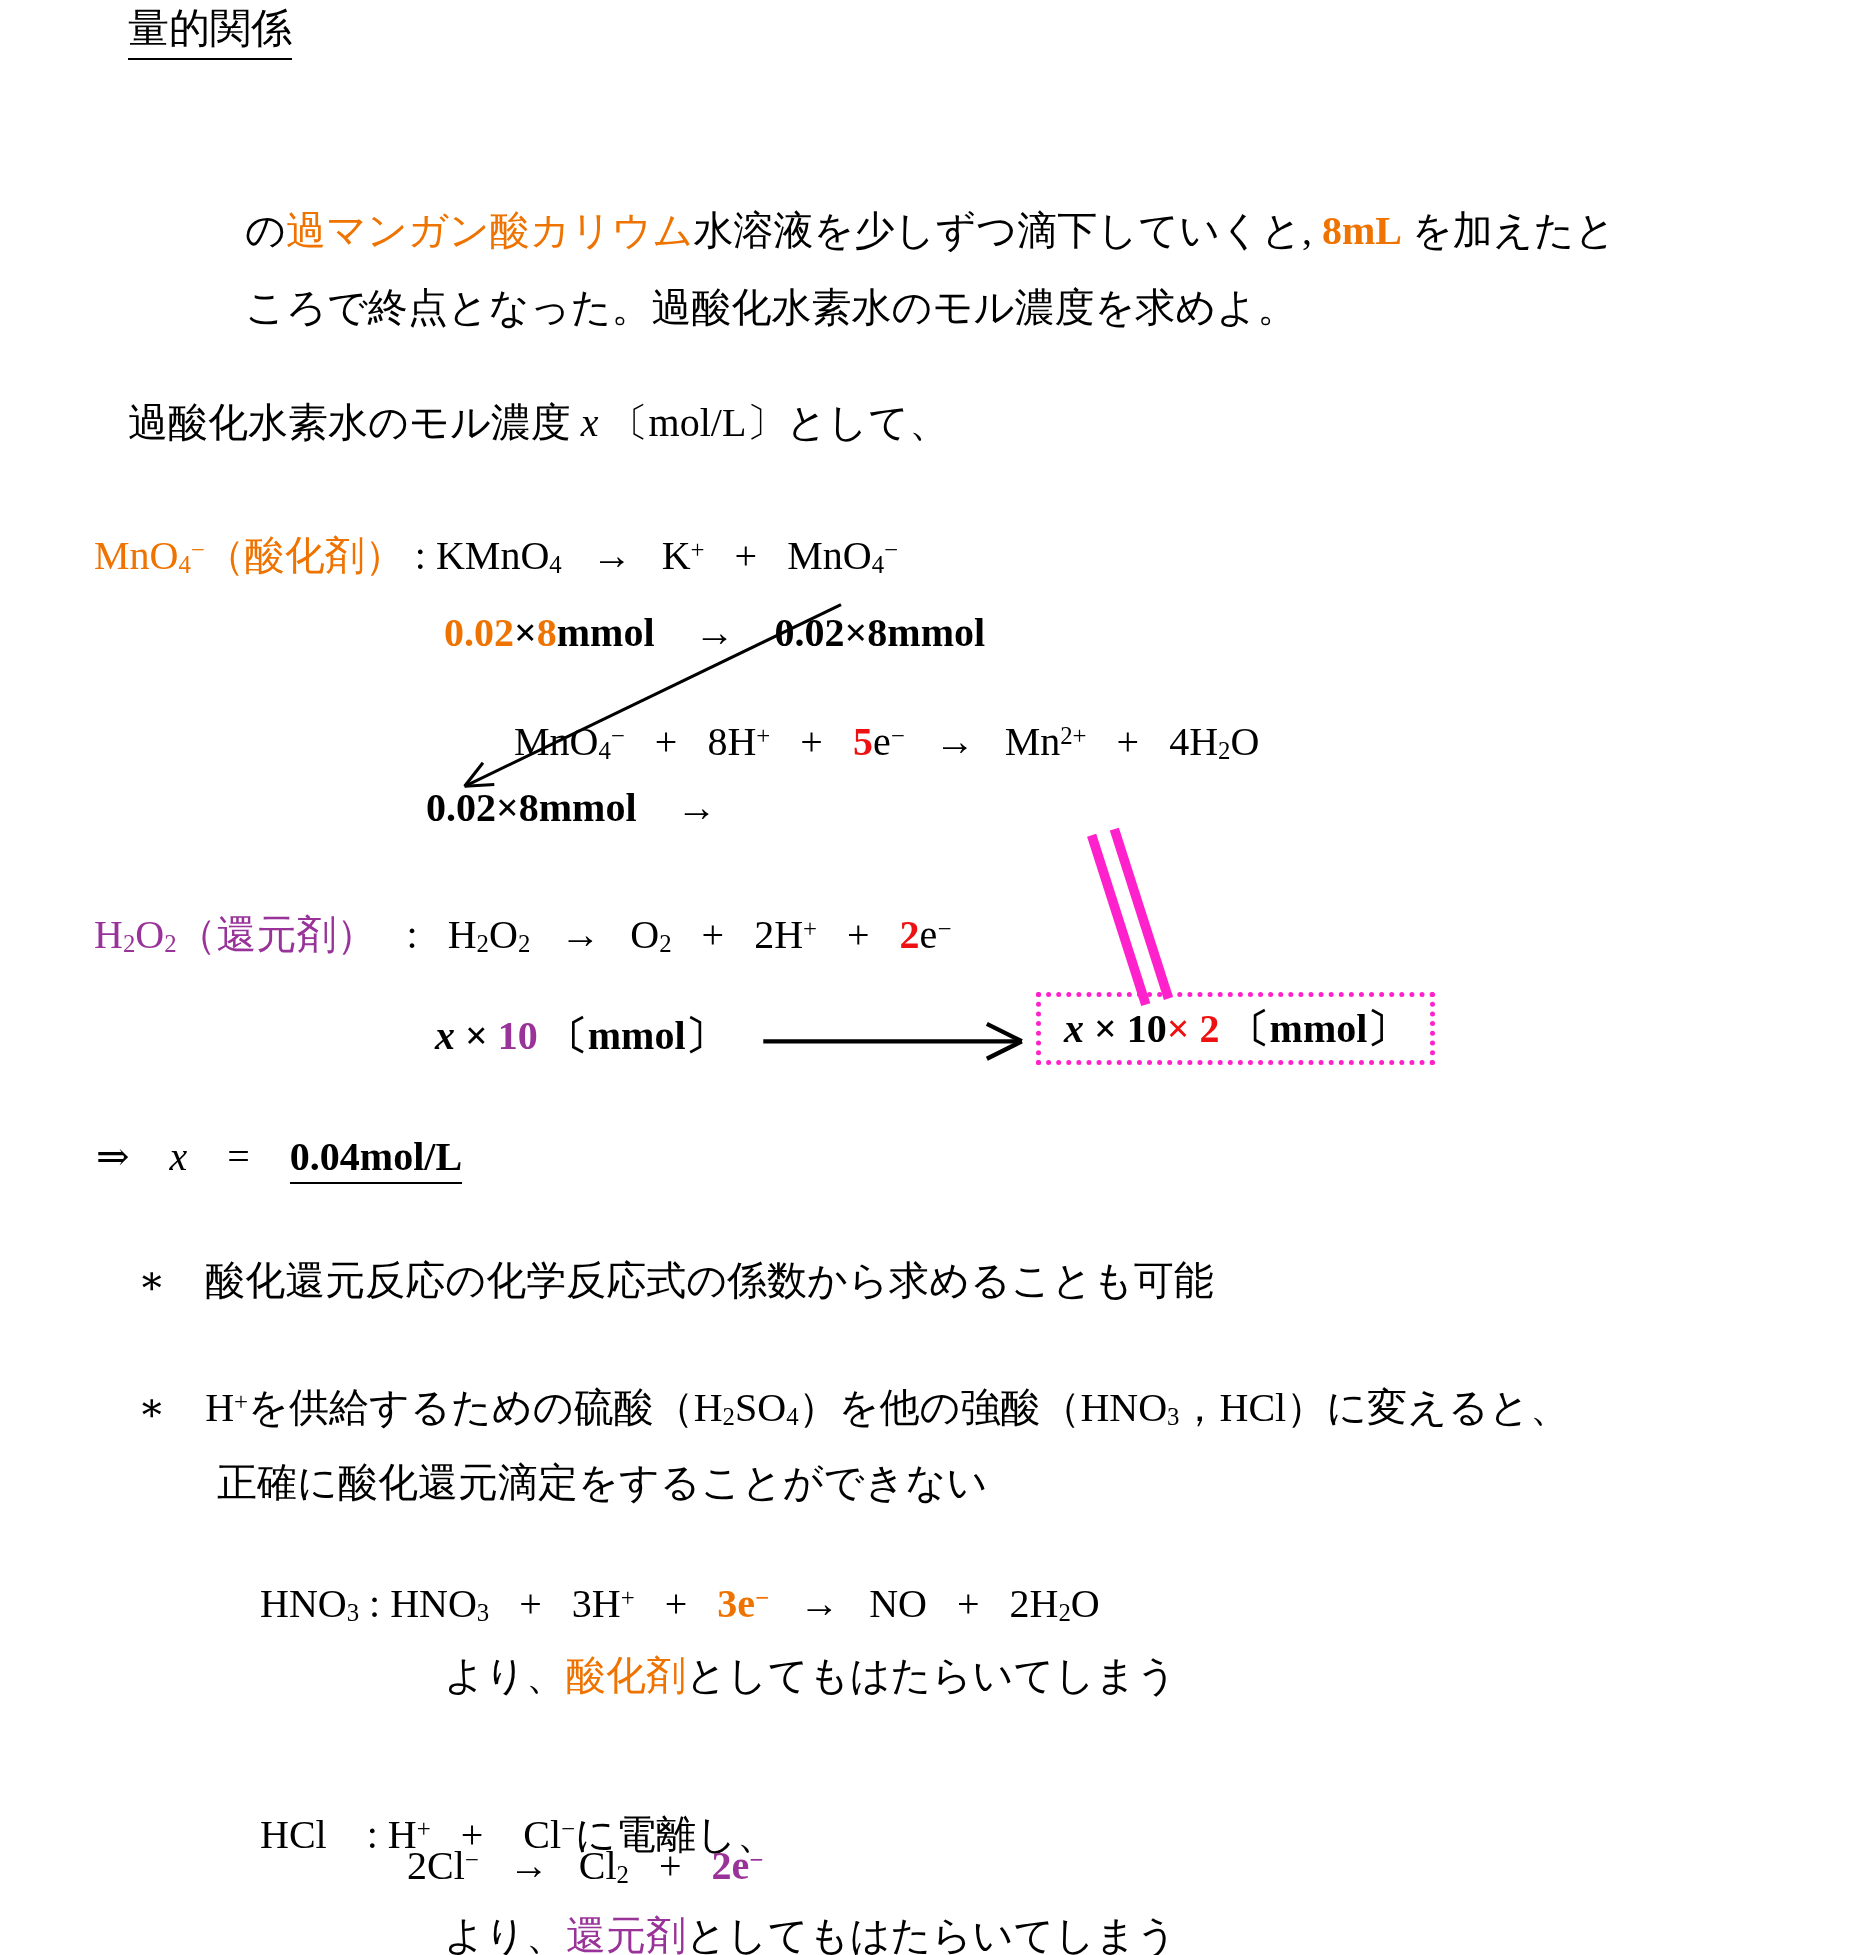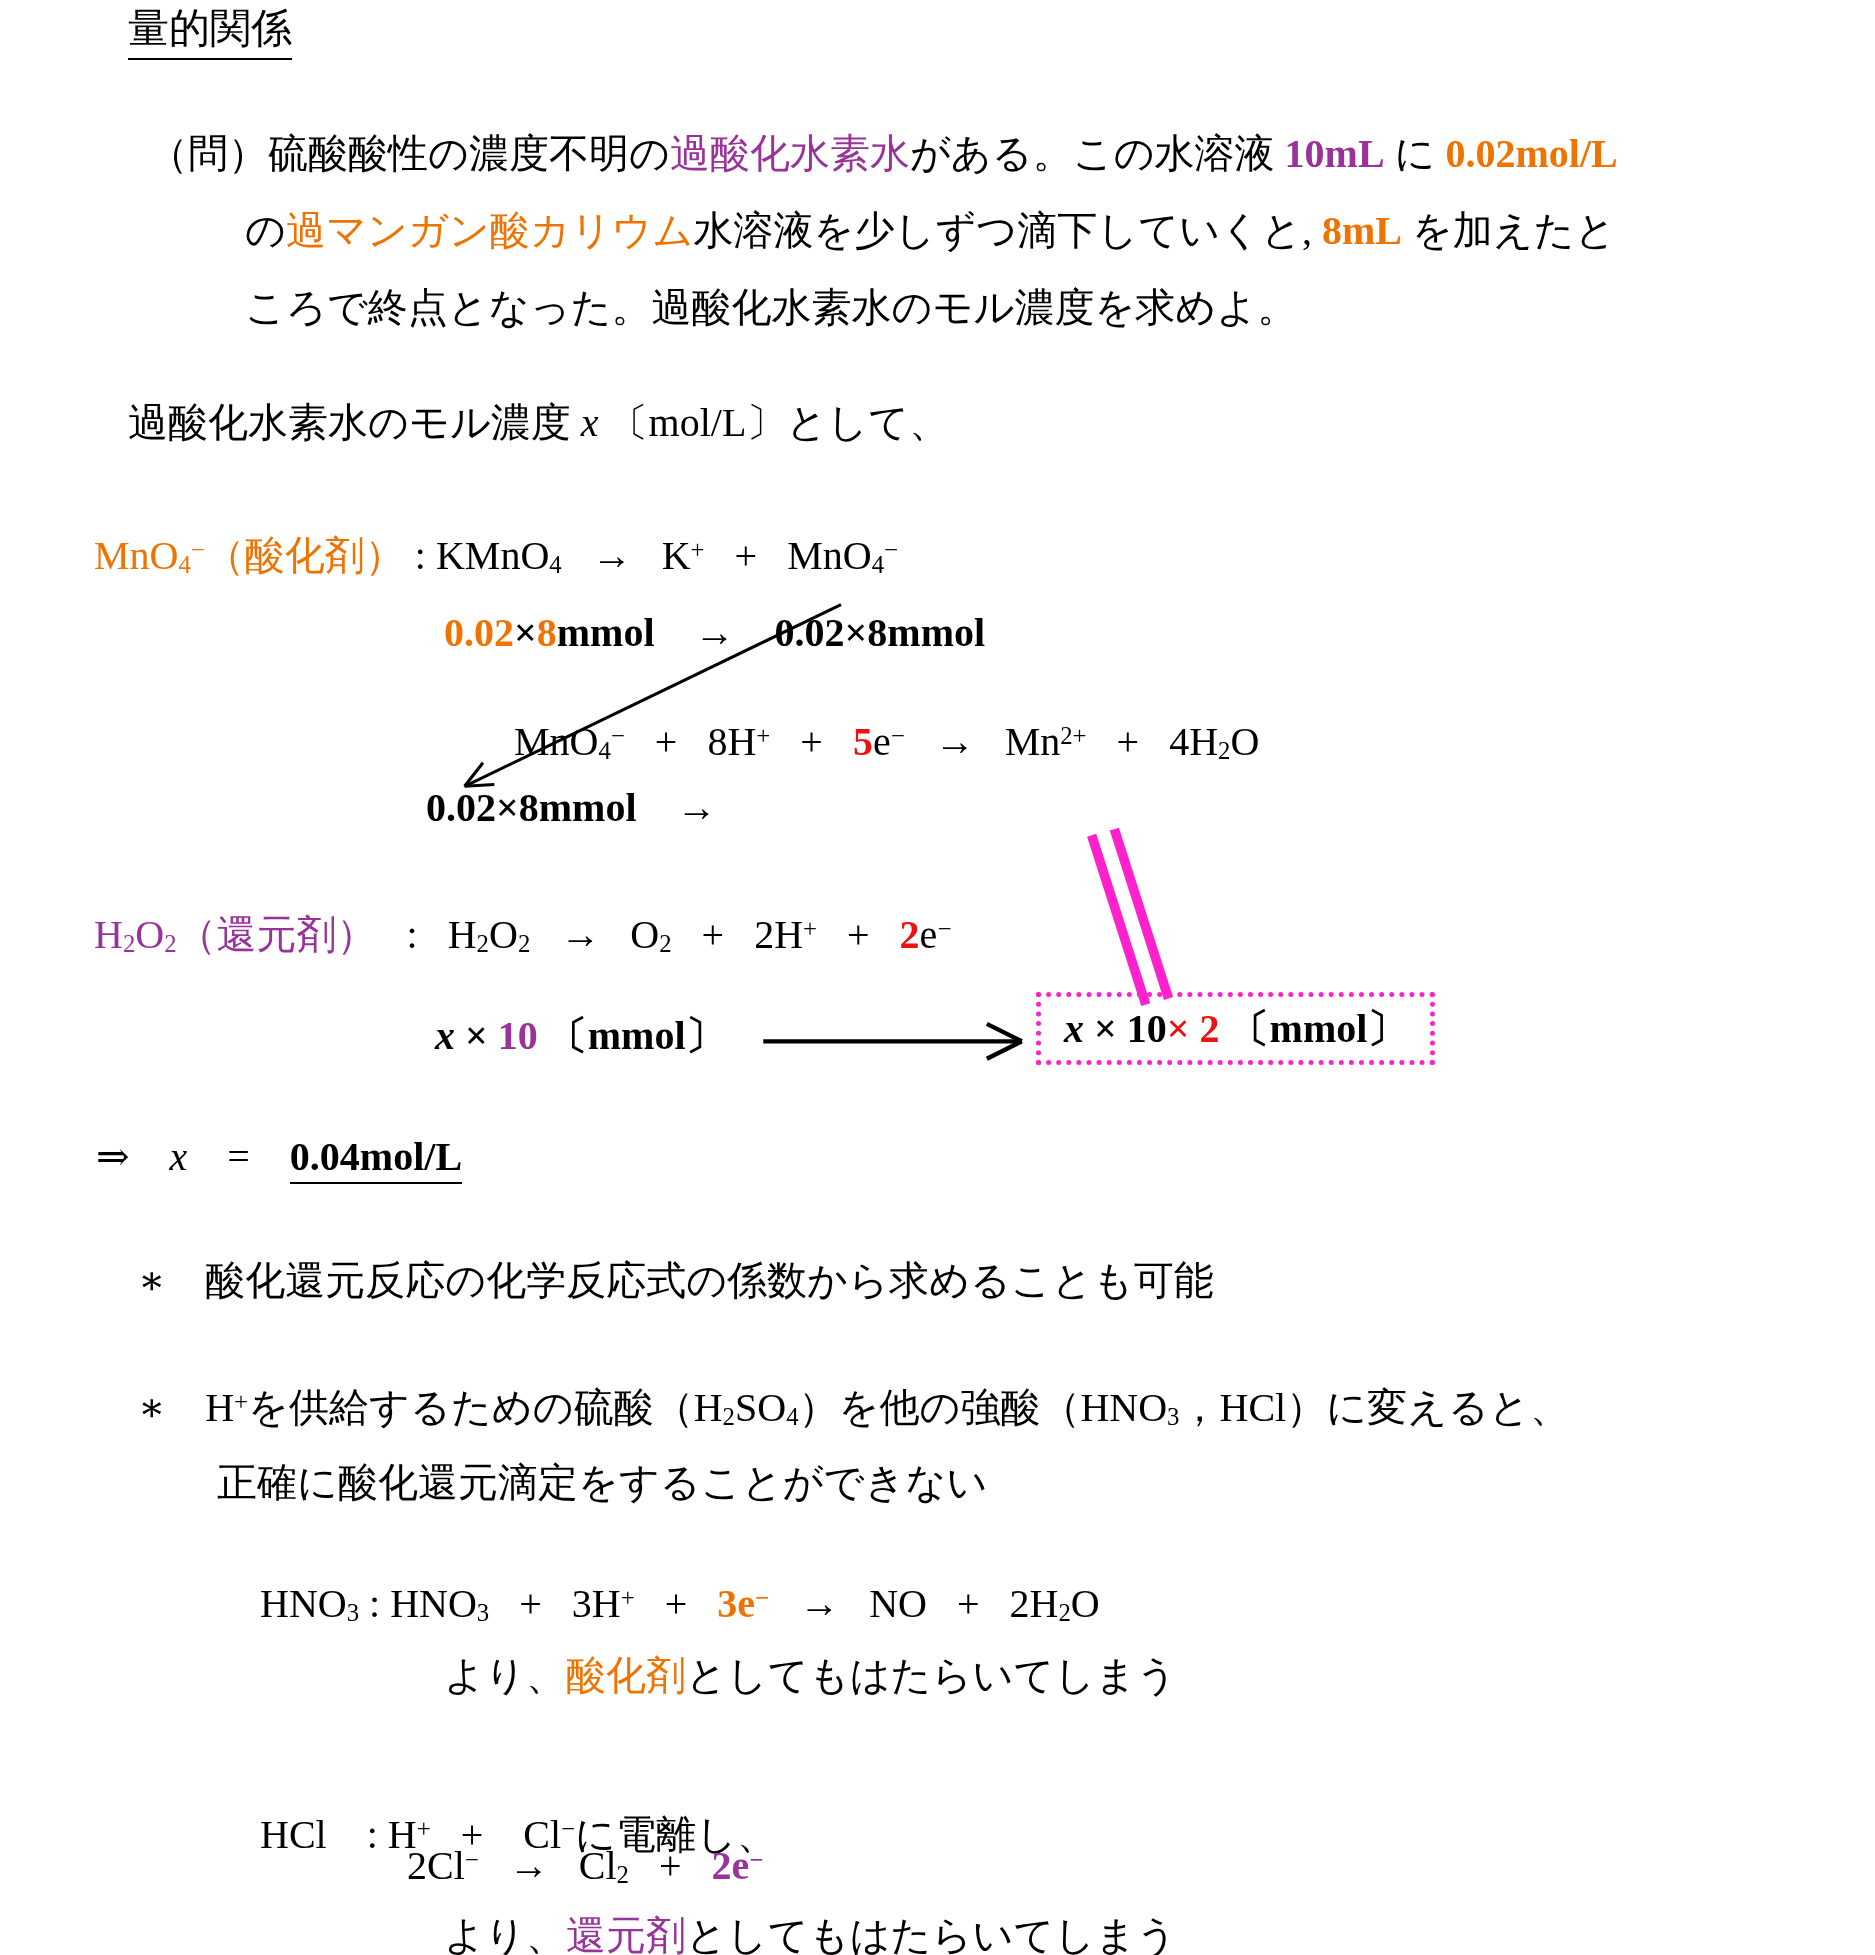--- a/index.html
+++ b/index.html
@@ -77,21 +77,20 @@
       <line x1="1170" y1="1192" x2="1130" y2="1212"></line>
     </g>
     <g style="stroke:var(--magenta,#ff22cc)" stroke-width="11" fill="none">
       <line x1="1250" y1="956" x2="1312" y2="1150"></line>
       <line x1="1276" y1="949" x2="1338" y2="1143"></line>
     </g>
   </svg>
 
   <div class="line title" style="left:128px;top:5.2px">量的関係</div>
 
-  <div class="line" style="left:148px;top:131px"><span class="seg">（問）硫酸酸性の濃度不明の</span><span class="seg c-purple">過酸化水素水</span><span class="seg">がある。この水溶液 </span><span class="seg c-purple bold">10mL</span><span class="seg"> に </span><span class="seg c-orange bold">0.02mol/L</span></div>
   <div class="line" style="left:245px;top:208px"><span class="seg">の</span><span class="seg c-orange">過マンガン酸カリウム</span><span class="seg">水溶液を少しずつ滴下していくと, </span><span class="seg c-orange bold">8mL</span><span class="seg"> を加えたと</span></div>
   <div class="line" style="left:128px;top:400px"><span class="seg">過酸化水素水のモル濃度 </span><span class="seg italic">x</span><span class="seg"> 〔mol/L〕として、</span></div>
 
   <div class="line" style="left:245px;top:285px"><span class="seg">ころで終点となった。過酸化水素水のモル濃度を求めよ。</span></div>
 
   <div class="line" style="left:94px;top:533px"><span class="seg c-orange">MnO</span><sub class="seg c-orange">4</sub><sup class="seg c-orange">−</sup><span class="seg c-orange">（酸化剤）</span><span class="seg"> : KMnO</span><sub class="seg">4</sub><span class="seg">   →   K</span><sup class="seg">+</sup><span class="seg">   +   MnO</span><sub class="seg">4</sub><sup class="seg">−</sup></div>
   <div class="line" style="left:444px;top:610px"><span class="seg c-orange bold">0.02</span><span class="seg bold">×</span><span class="seg c-orange bold">8</span><span class="seg bold">mmol</span><span class="seg bold">    →    </span><span class="seg bold">0.02×8mmol</span></div>
 
   <div class="line" style="left:514px;top:719px"><span class="seg">MnO</span><sub class="seg">4</sub><sup class="seg">−</sup><span class="seg">   +   8H</span><sup class="seg">+</sup><span class="seg">   +   </span><span class="seg c-red bold">5</span><span class="seg">e</span><sup class="seg">−</sup><span class="seg">   →   Mn</span><sup class="seg">2+</sup><span class="seg">   +   4H</span><sub class="seg">2</sub><span class="seg">O</span></div>
   <div class="line" style="left:426px;top:785px"><span class="seg bold">0.02×8mmol</span><span class="seg bold">    →</span></div>

